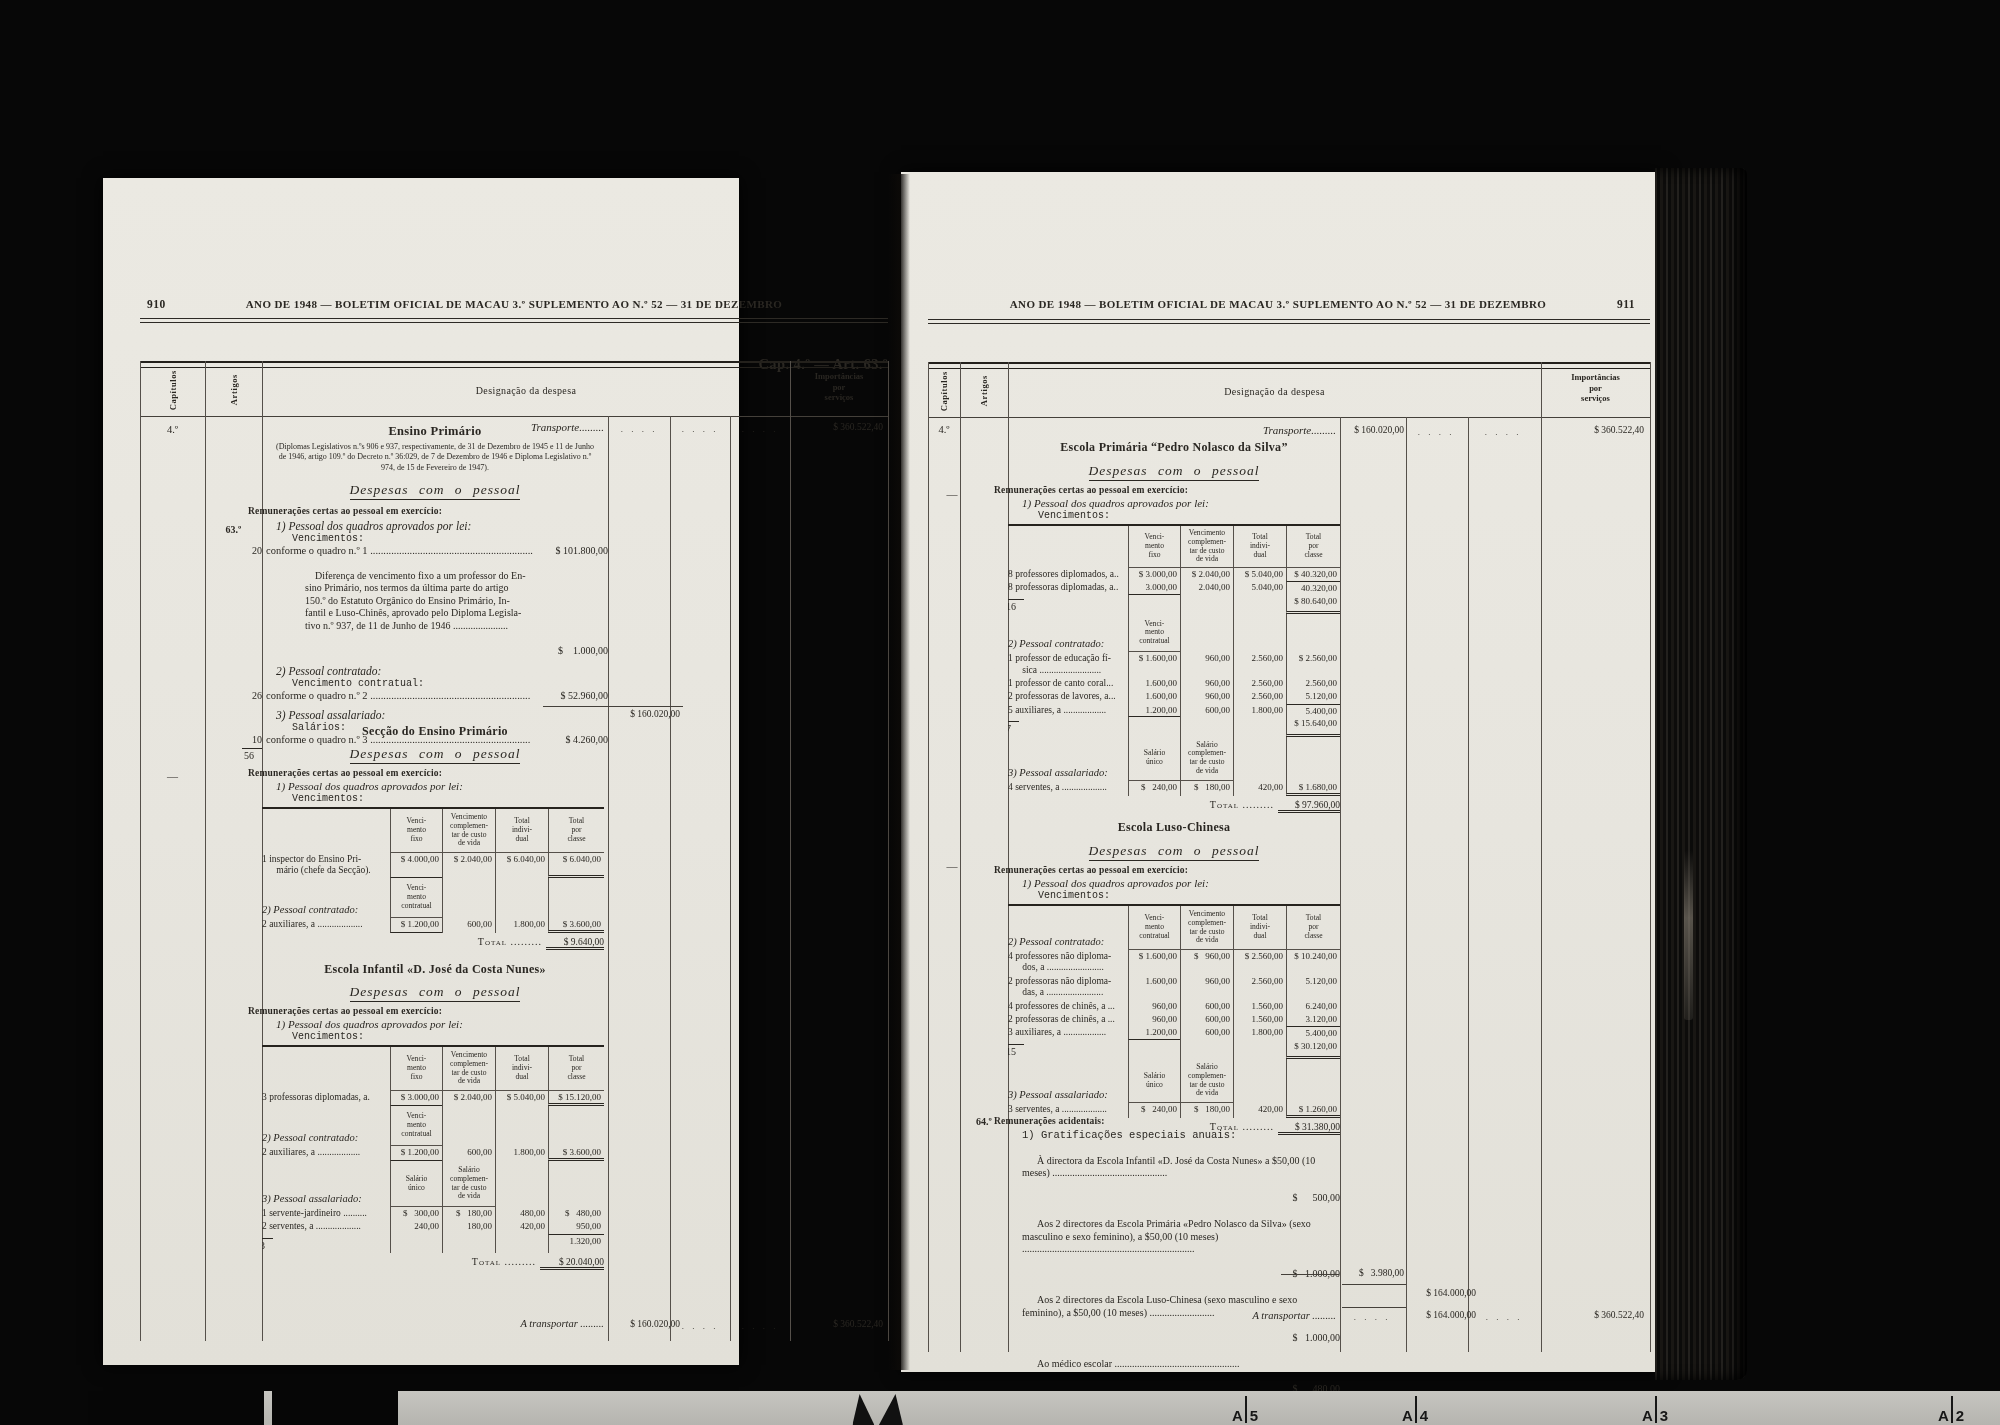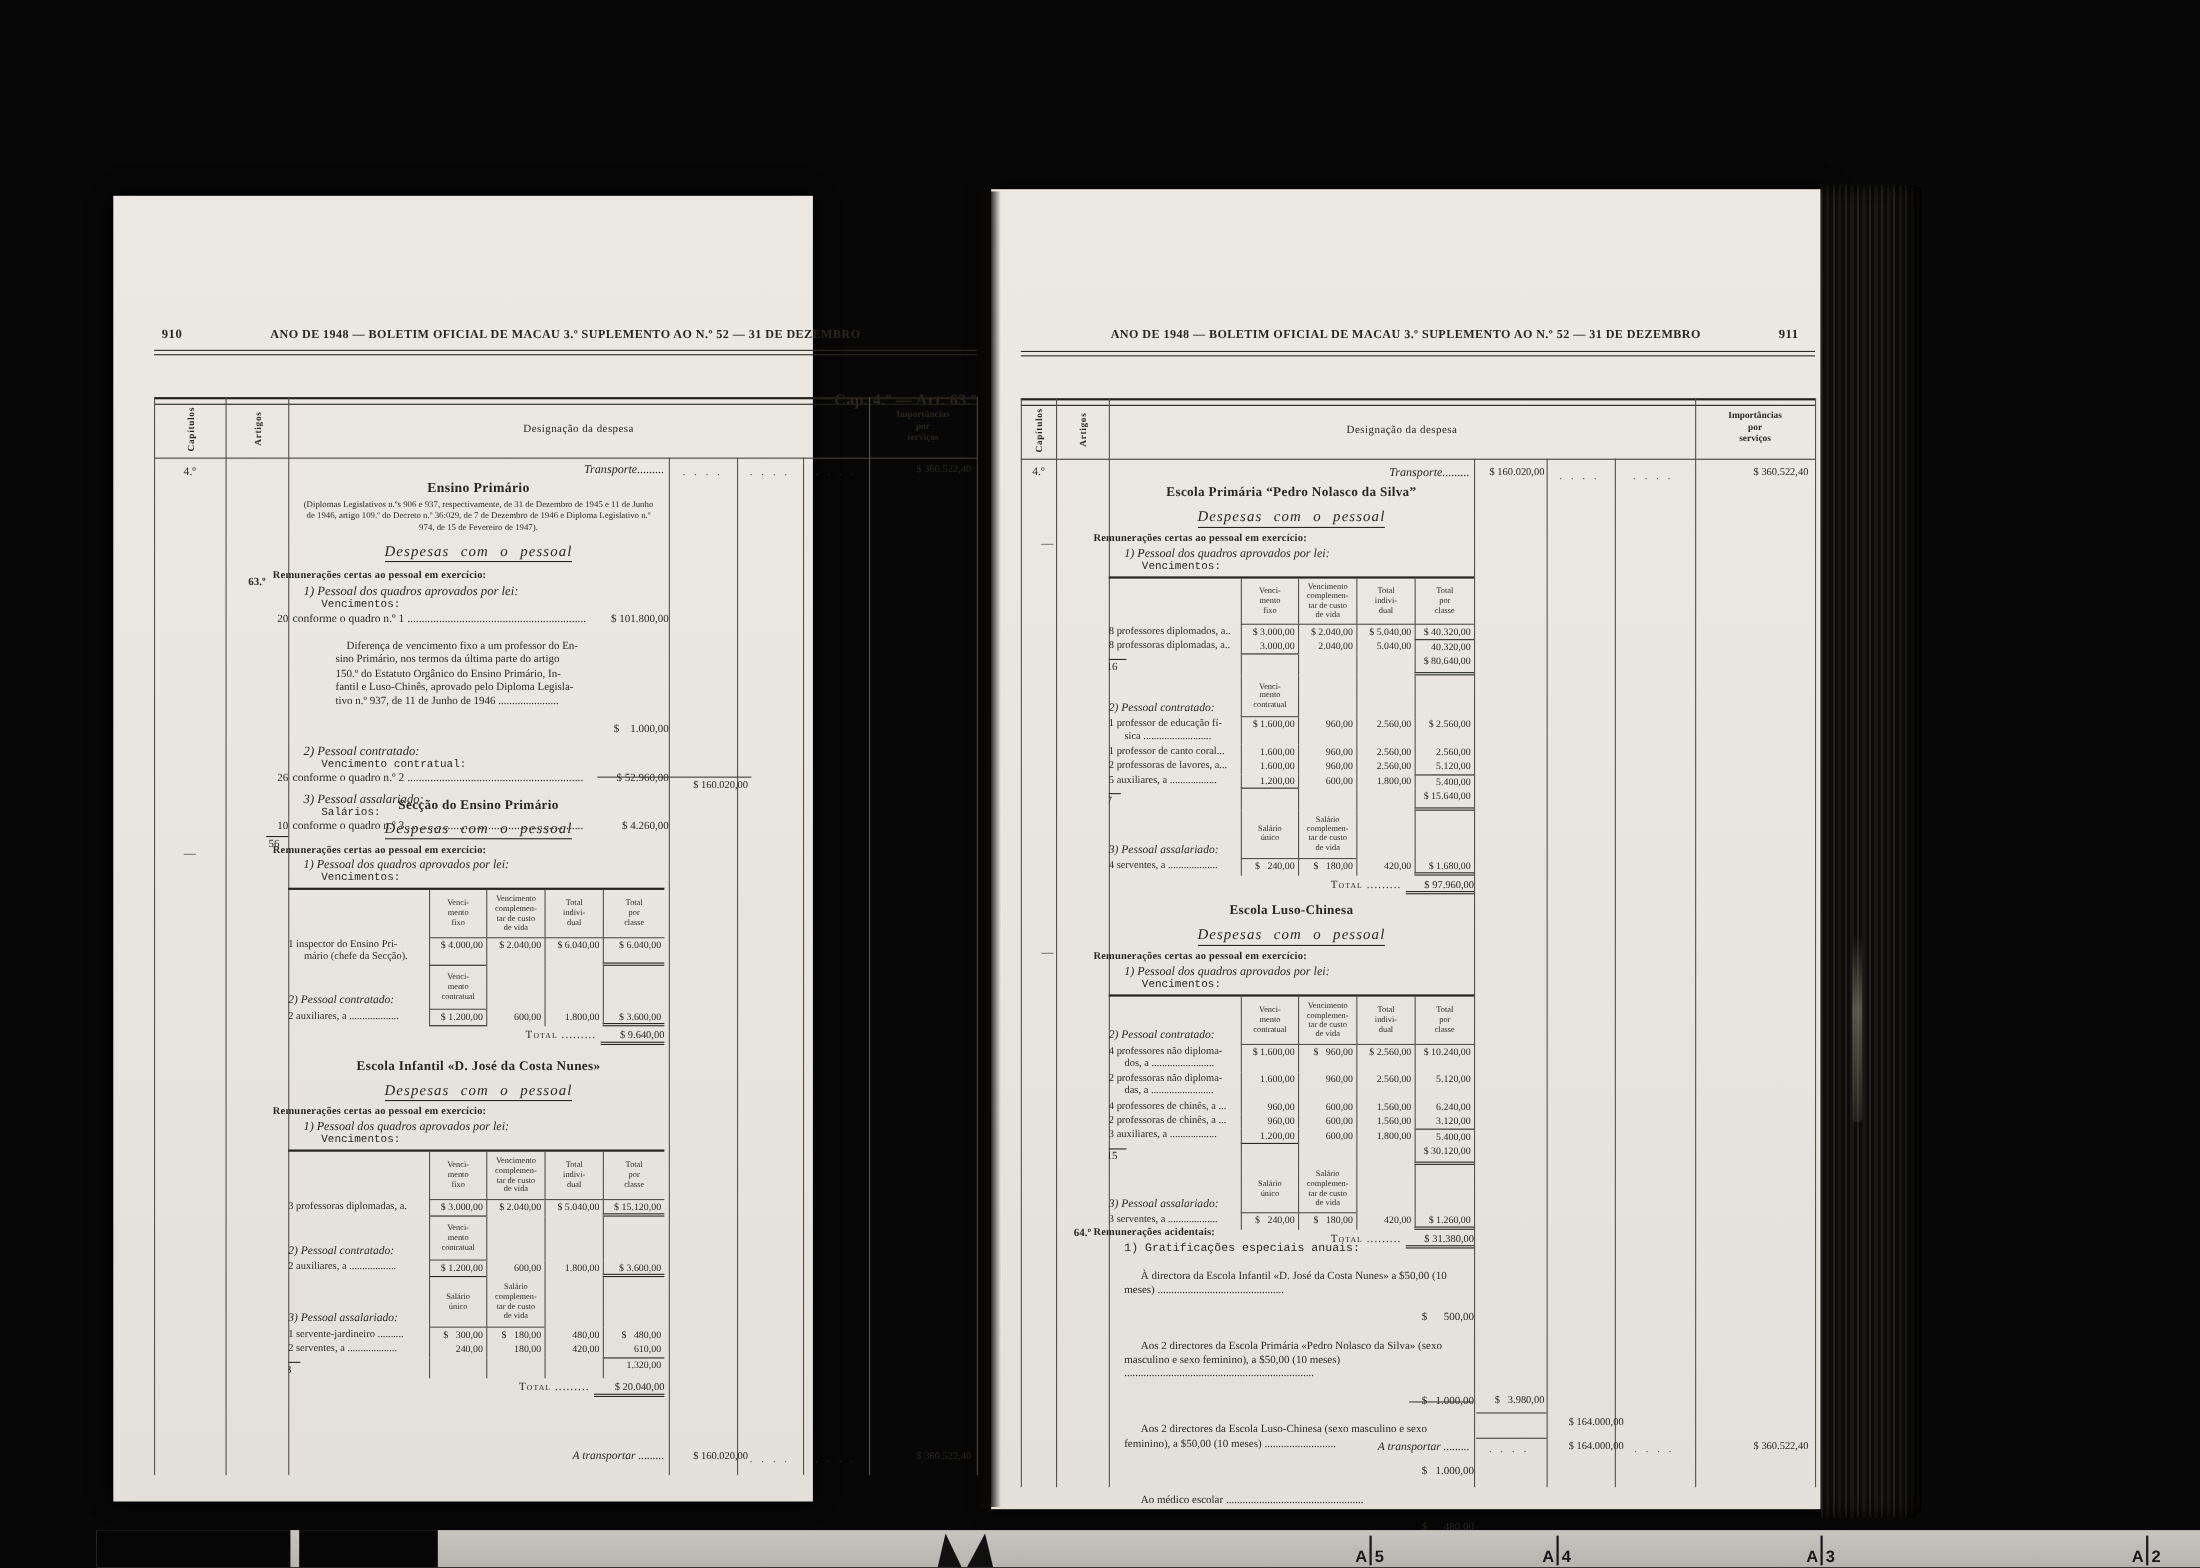--- a/index.html
+++ b/index.html
@@ -110,21 +110,21 @@
   <div class="capno" style="left:37px;top:246px;width:65px;">4.º</div>
   <div class="artno" style="left:102px;top:346px;width:57px;">63.º</div>
   <div class="mdash" style="left:37px;top:592px;width:65px;">—</div>
 
   <div class="transporte" style="left:159px;top:243px;width:342px;">Transporte.........</div>
   <div class="dotsrun" style="left:506px;top:246px;width:60px;">.   .   .   .</div>
   <div class="dotsrun" style="left:568px;top:246px;width:58px;">.   .   .   .</div>
   <div class="dotsrun" style="left:628px;top:246px;width:58px;">.   .   .   .</div>
   <div class="money" style="left:690px;top:244px;width:90px;">$ 360.522,40</div>
 
-  <div class="flow" style="position:absolute;left:159px;top:258px;width:346px;">
+  <div class="flow" style="position:absolute;left:159px;top:246px;width:346px;">
     <div class="sectitle">Ensino Primário</div>
     <div class="note" style="padding:0 14px;">(Diplomas Legislativos n.ºs 906 e 937, respectivamente, de 31 de Dezembro de 1945 e 11 de Junho de 1946, artigo 109.º do Decreto n.º 36:029, de 7 de Dezembro de 1946 e Diploma Legislativo n.º 974, de 15 de Fevereiro de 1947).</div>
     <div class="despesas"><span>Despesas com o pessoal</span></div>
     <div class="remun">Remunerações certas ao pessoal em exercício:</div>
     <div class="item">1) Pessoal dos quadros aprovados por lei:</div>
     <div class="sub">Vencimentos:</div>
     <div class="qrow">
       <span class="qnum">20</span>
       <span class="qlab">conforme o quadro n.º 1 ..............................................................</span>
       <span class="qamt">$ 101.800,00</span>
@@ -273,21 +273,21 @@
         <div class="sn">$   300,00</div>
         <div class="sn">$   180,00</div>
         <div class="sn">480,00</div>
         <div class="sn">$   480,00</div>
       </div>
       <div class="srow">
         <div class="sl">2 serventes, a ...................</div>
         <div class="sn">240,00</div>
         <div class="sn">180,00</div>
         <div class="sn">420,00</div>
-        <div class="sn">610,00</div>
+        <div class="sn">950,00</div>
       </div>
       <div class="srow">
         <div class="sl"><span class="sumn" style="margin-left:-4px;">3</span></div>
         <div class="se"></div>
           <div class="se"></div>
           <div class="se"></div>
         <div class="sn ot">1.320,00</div>
       </div>
     </div>
     <div class="trow" style="width:342px;">

